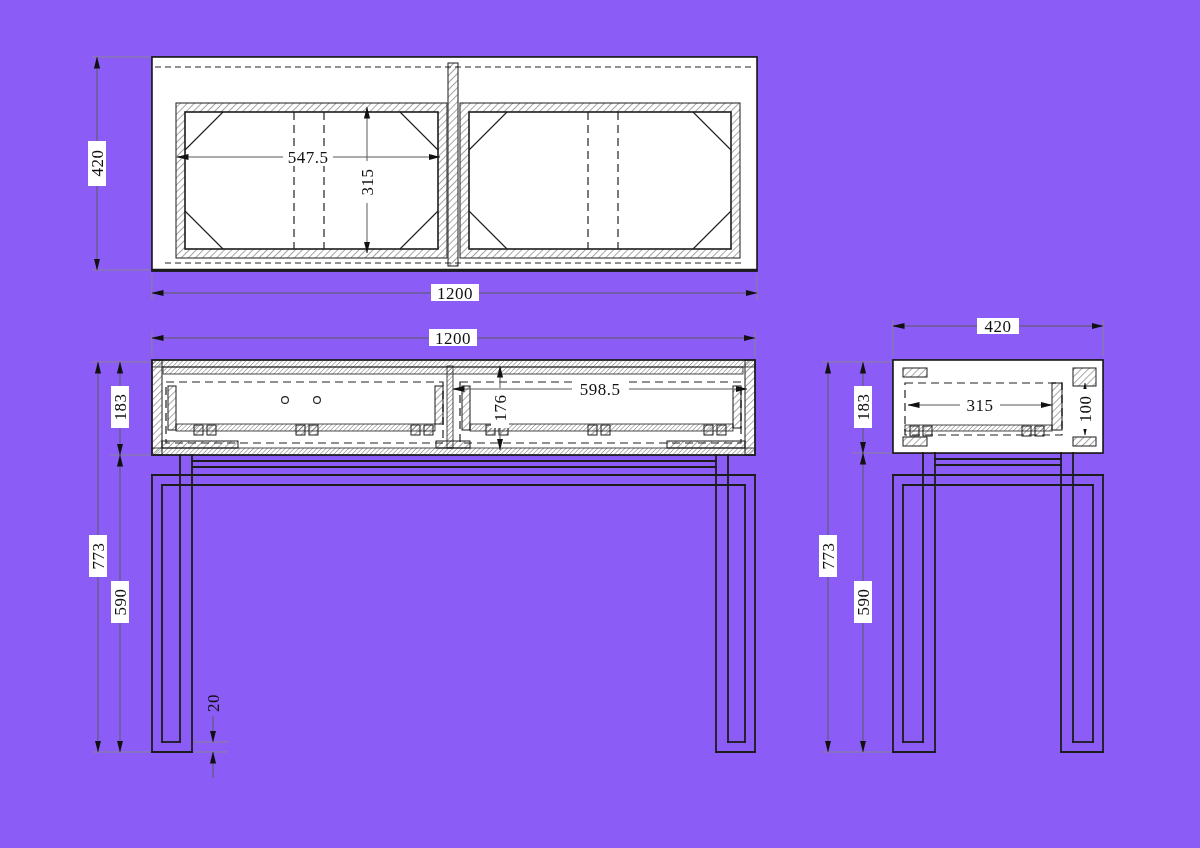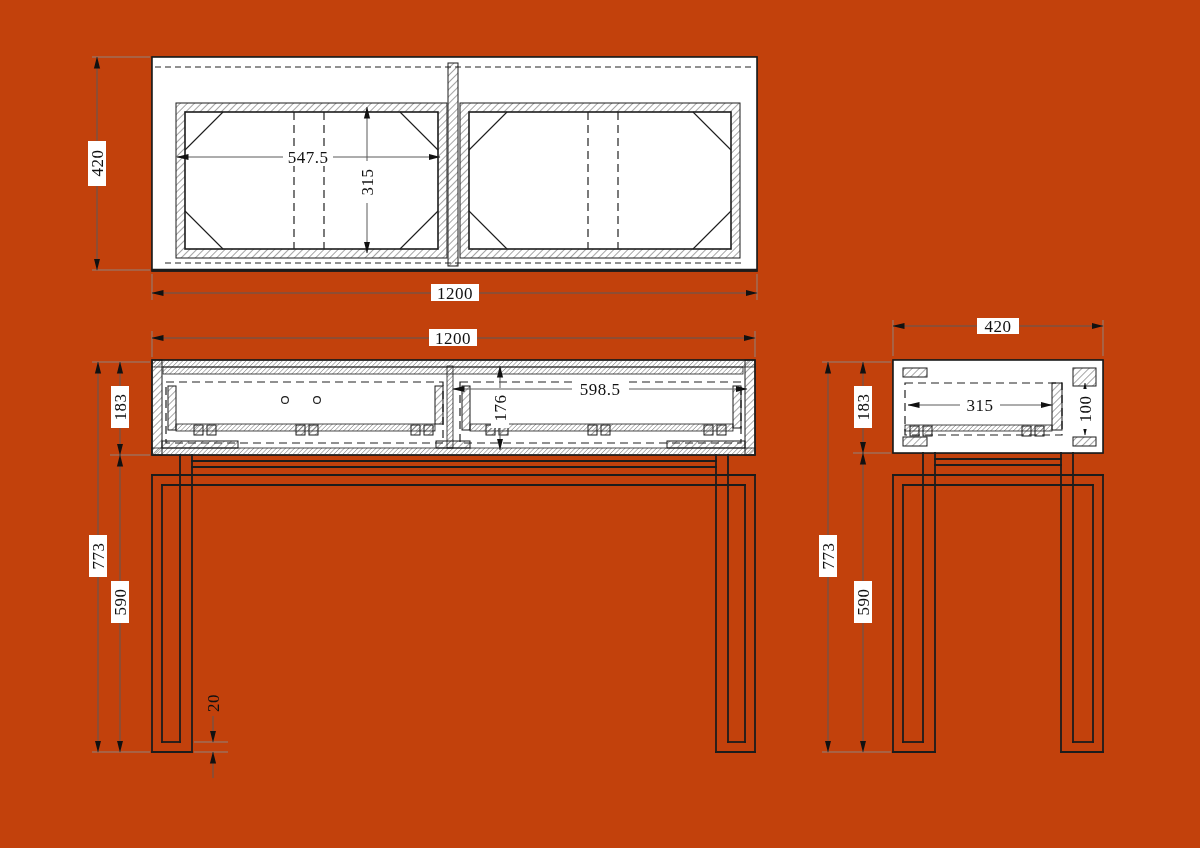--- a/index.html
+++ b/index.html
@@ -1,16 +1,16 @@
 <!DOCTYPE html>
 <html><head>
 <meta charset="utf-8">
 <style>
   html,body{margin:0;padding:0;background:#ffffff;}
-  .stage{position:relative;width:1200px;height:848px;background:#c2410c;overflow:hidden;
+  .stage{position:relative;width:1200px;height:848px;background:#8b5cf6;overflow:hidden;
          font-family:"Liberation Serif", serif;}
   svg{display:block}
   .outline{stroke:#1c1c1c;stroke-width:1.6;fill:#fff;}
   .wall{stroke:#1c1c1c;stroke-width:1;fill:url(#hA);}
   .wallf{stroke:#1c1c1c;stroke-width:.8;fill:url(#hB);}
   .edge{stroke:#1c1c1c;stroke-width:1.1;fill:none;}
   .hid{stroke:#222;stroke-width:1.2;stroke-dasharray:8 5;fill:none;}
   .hidf{stroke:#222;stroke-width:1;stroke-dasharray:6 4;fill:none;}
   .leg{stroke:#1c1c1c;stroke-width:1.8;fill:none;stroke-linecap:square;}
   .dim{stroke:#5a5a5a;stroke-width:1;fill:none;}

